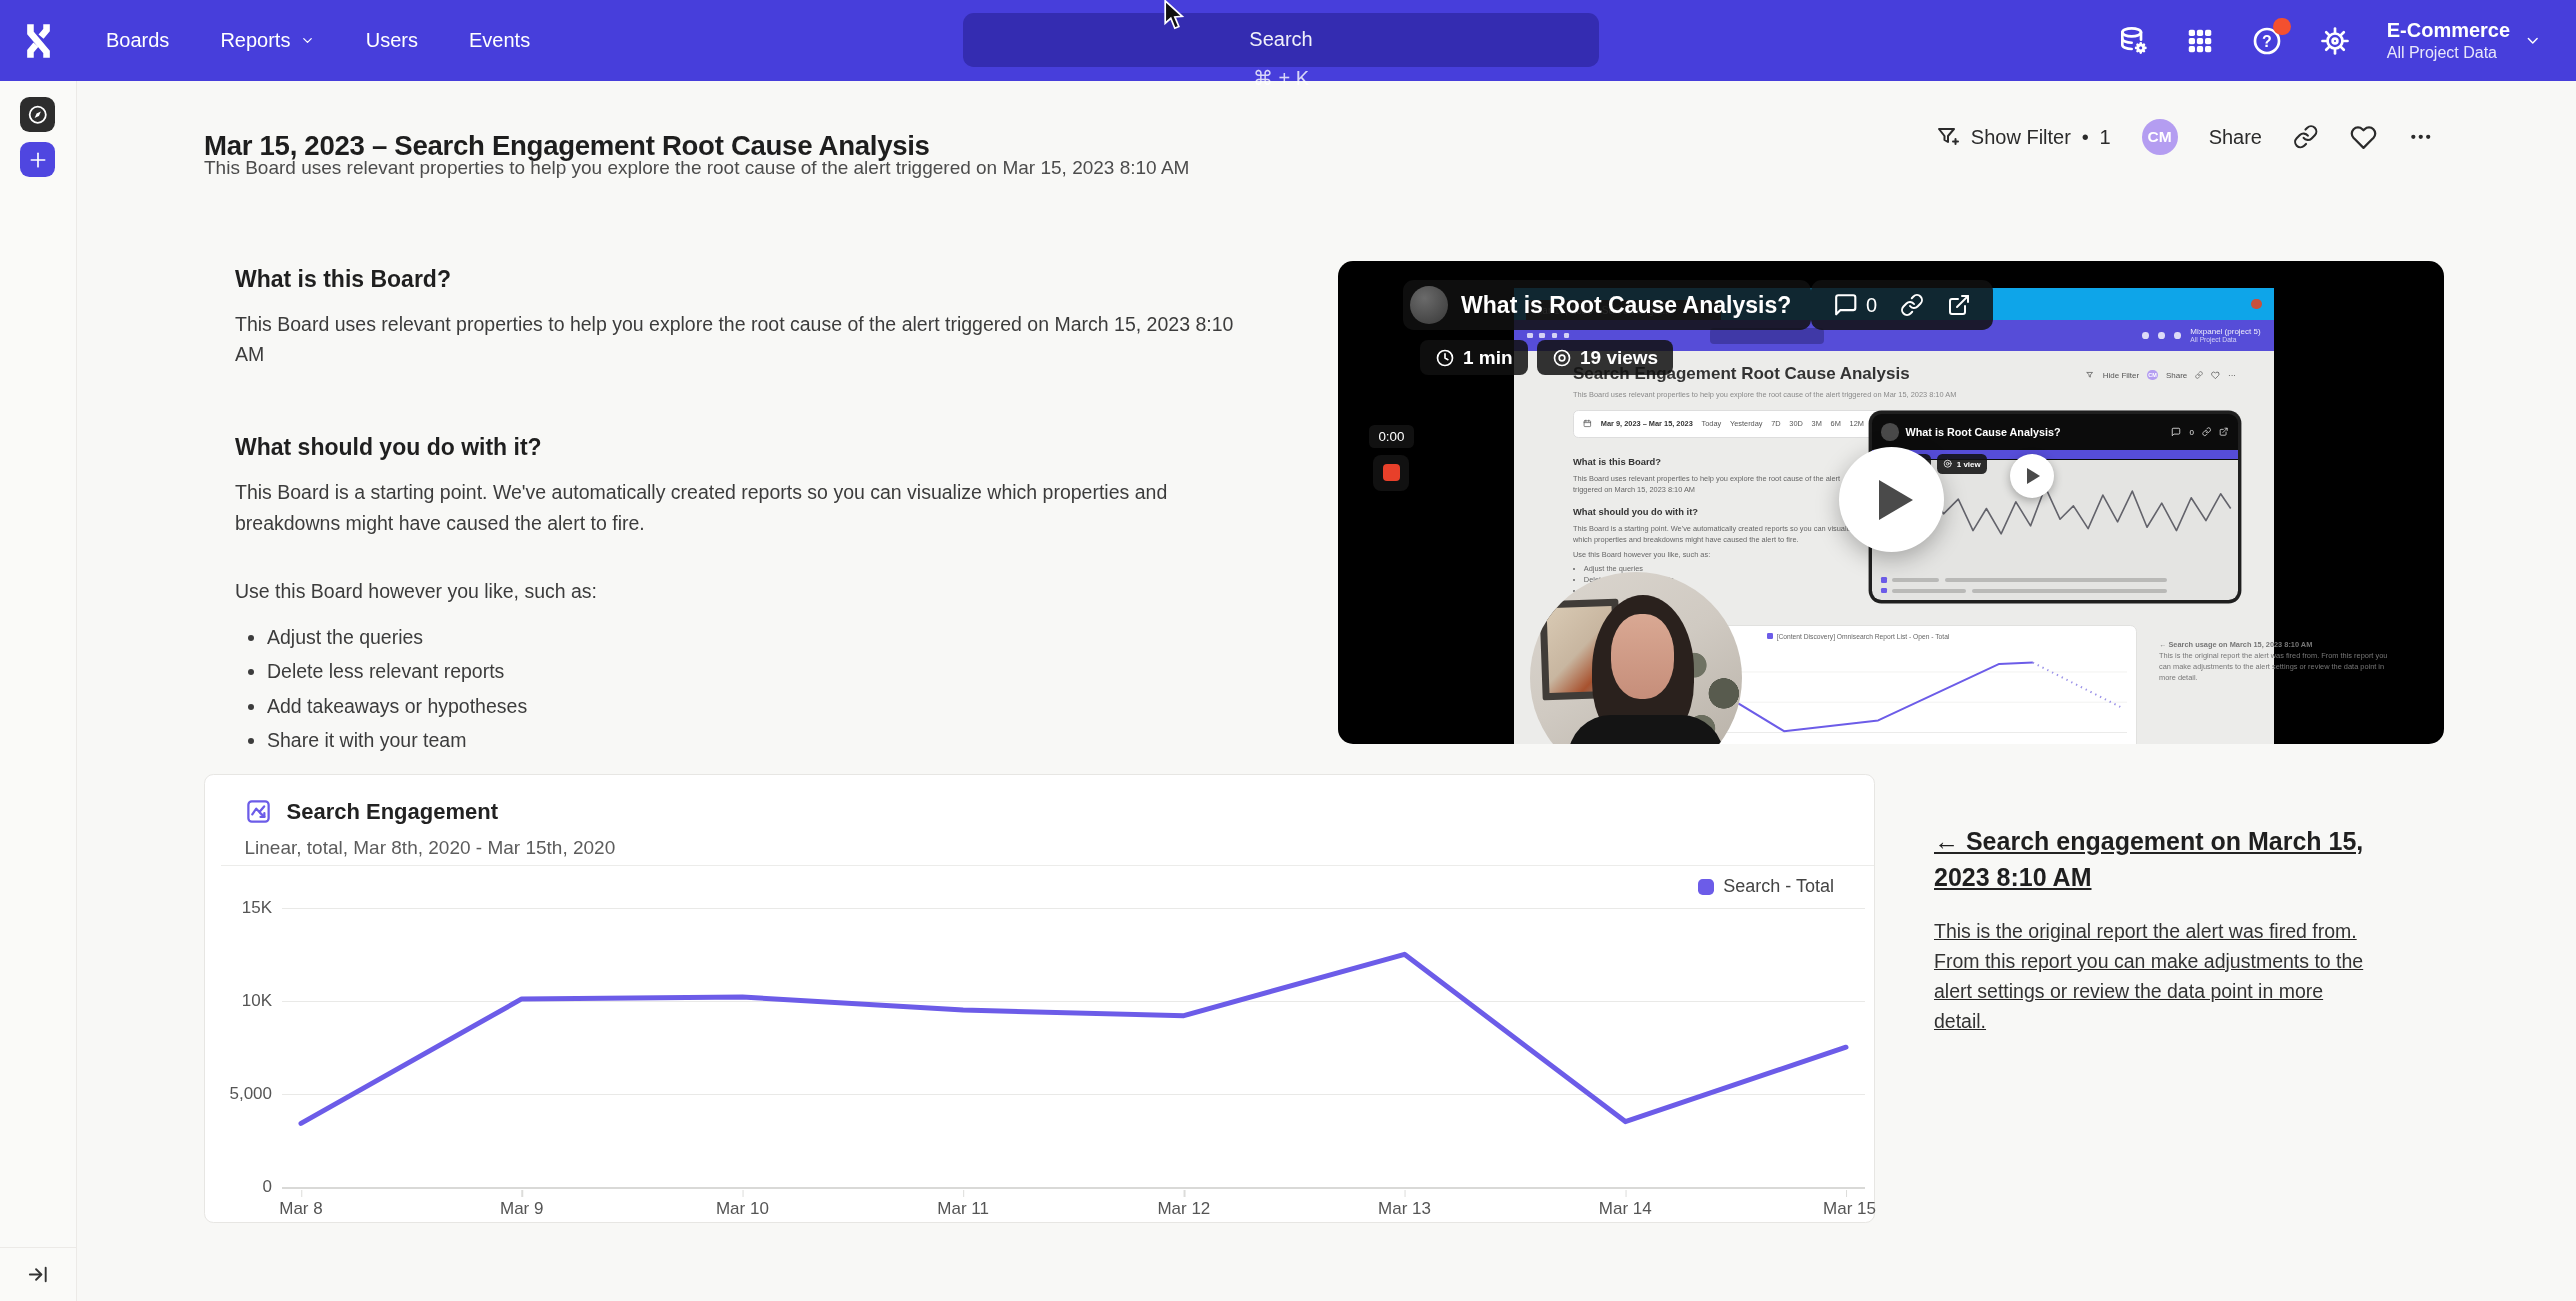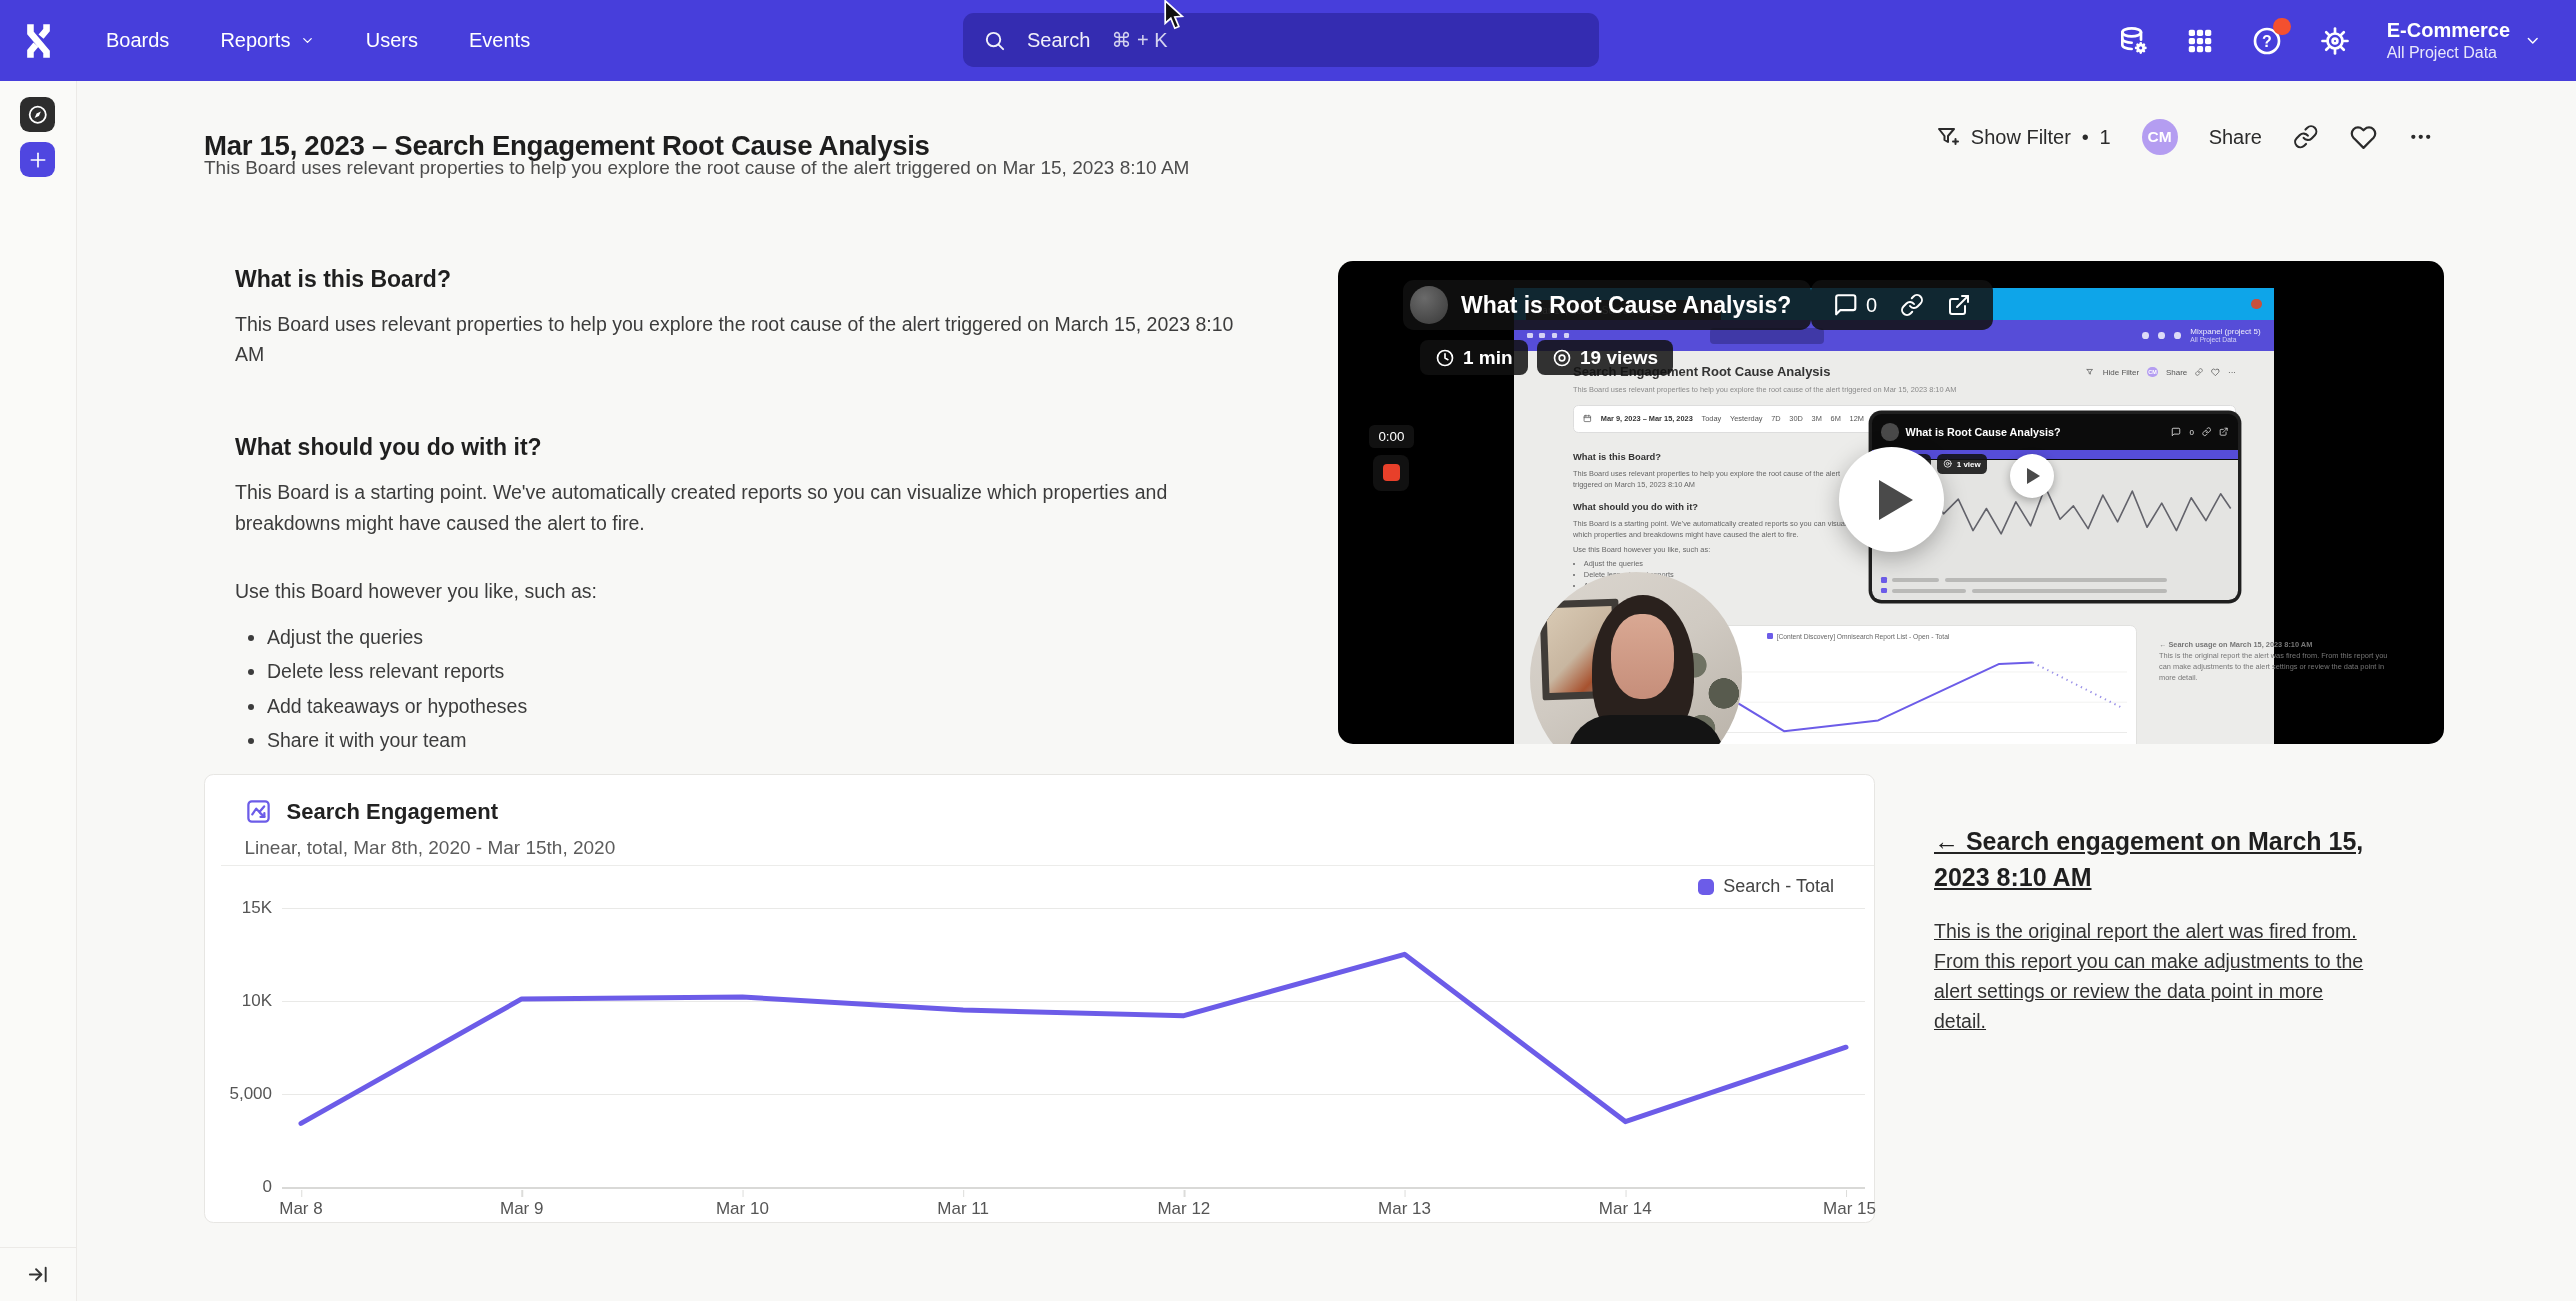--- a/index.html
+++ b/index.html
@@ -16,22 +16,22 @@
   .topnav {
     position:absolute; top:0; left:0; right:0; height:81px;
     background:#473edb; display:flex; align-items:center; color:#fff; z-index:60;
   }
   .logo { margin-left:23px; display:flex; align-items:center; }
   .nav-items { display:flex; gap:51px; margin-left:52px; font-size:20px; }
   .nav-item { display:flex; align-items:center; gap:9.4px; cursor:pointer; white-space:nowrap; }
   .searchbar {
     position:absolute; left:963px; top:13.4px; width:636px; height:54px;
     background:rgba(10,2,80,0.30); border-radius:10.8px;
-    display:flex; align-items:center; padding:0 20px; gap:21px;
-    font-size:20px; color:rgba(255,255,255,0.93);
+    display:flex; align-items:center; padding:0 20px; gap:15px;
+    font-size:20px; color:rgba(255,255,255,0.93);flex-direction:column;
   }
   .searchbar .shortcut { opacity:.85; }
   .nav-right { position:absolute; right:35px; top:0; height:81px; display:flex; align-items:center; gap:36px; }
   .nav-icon { position:relative; display:flex; align-items:center; justify-content:center; cursor:pointer; }
   .badge-dot { position:absolute; top:-6.7px; right:-8px; width:17.5px; height:17.5px; border-radius:50%; background:#f4502f; }
   .project { display:flex; align-items:center; gap:13.4px; cursor:pointer; }
   .project-text { display:flex; flex-direction:column; line-height:1.25; }
   .project-name { font-size:20px; font-weight:bold; }
   .project-scope { font-size:16px; opacity:.88; }
 
@@ -71,21 +71,21 @@
   .vc-mininav { height:31px; background:#564dd8; display:flex; align-items:center; padding:0 13.4px; flex:none; color:rgba(255,255,255,.9); }
   .mn-dots { display:flex; gap:6.7px; }
   .mn-dots i { width:5.4px; height:5.4px; border-radius:1.3px; background:rgba(255,255,255,.75); }
   .mn-search { width:114px; height:16px; border-radius:4px; background:rgba(0,0,20,.25); margin-left:141px; }
   .mn-right { margin-left:auto; display:flex; align-items:center; gap:9.4px; }
   .mn-right i { width:6.7px; height:6.7px; border-radius:50%; background:rgba(255,255,255,.8); }
   .mn-proj { font-size:8px; line-height:1.2; text-align:left; }
   .mn-proj .s { font-size:6.7px; opacity:.8; }
   .vc-page { flex:1; position:relative; font-family:"Liberation Sans",sans-serif; }
   .mp-header { margin:13.4px 38px 0 59px; display:flex; align-items:baseline; }
-  .mp-title { font-size:13px; font-weight:bold; color:#333; white-space:nowrap; }
+  .mp-title { font-size:17px; font-weight:bold; color:#333; white-space:nowrap; }
   .mp-actions { margin-left:auto; display:flex; align-items:center; gap:8px; font-size:8px; color:#555; white-space:nowrap; }
   .mp-cm { width:10.8px; height:10.8px; border-radius:50%; background:#b49df1; color:#fff; font-size:5.4px; display:flex; align-items:center; justify-content:center; font-weight:bold; }
   .mp-sub { margin:5.4px 38px 0 59px; font-size:7.4px; color:#8a8a8a; white-space:nowrap; overflow:hidden; width:417px; }
   .mp-filterbar { margin:10.8px 38px 0 59px; height:28px; background:#fff; border:0.7px solid #ddd; border-radius:5.4px; display:flex; align-items:center; padding:0 9.4px; gap:8.7px; font-size:7.4px; color:#555; white-space:nowrap; }
   .mp-filterbar .save { margin-left:auto; color:#999; }
   .mp-cols { margin:17.5px 38px 0 59px; width:296px; font-size:7.4px; color:#666; }
   .mp-h { font-size:9.4px; font-weight:bold; color:#333; margin:0 0 4px; }
   .mp-cols p { margin:0 0 4px; line-height:1.5; }
   .mp-cols ul { margin:2.7px 0 0; padding-left:10.8px; }
   .mp-cols li { margin-bottom:2px; }

